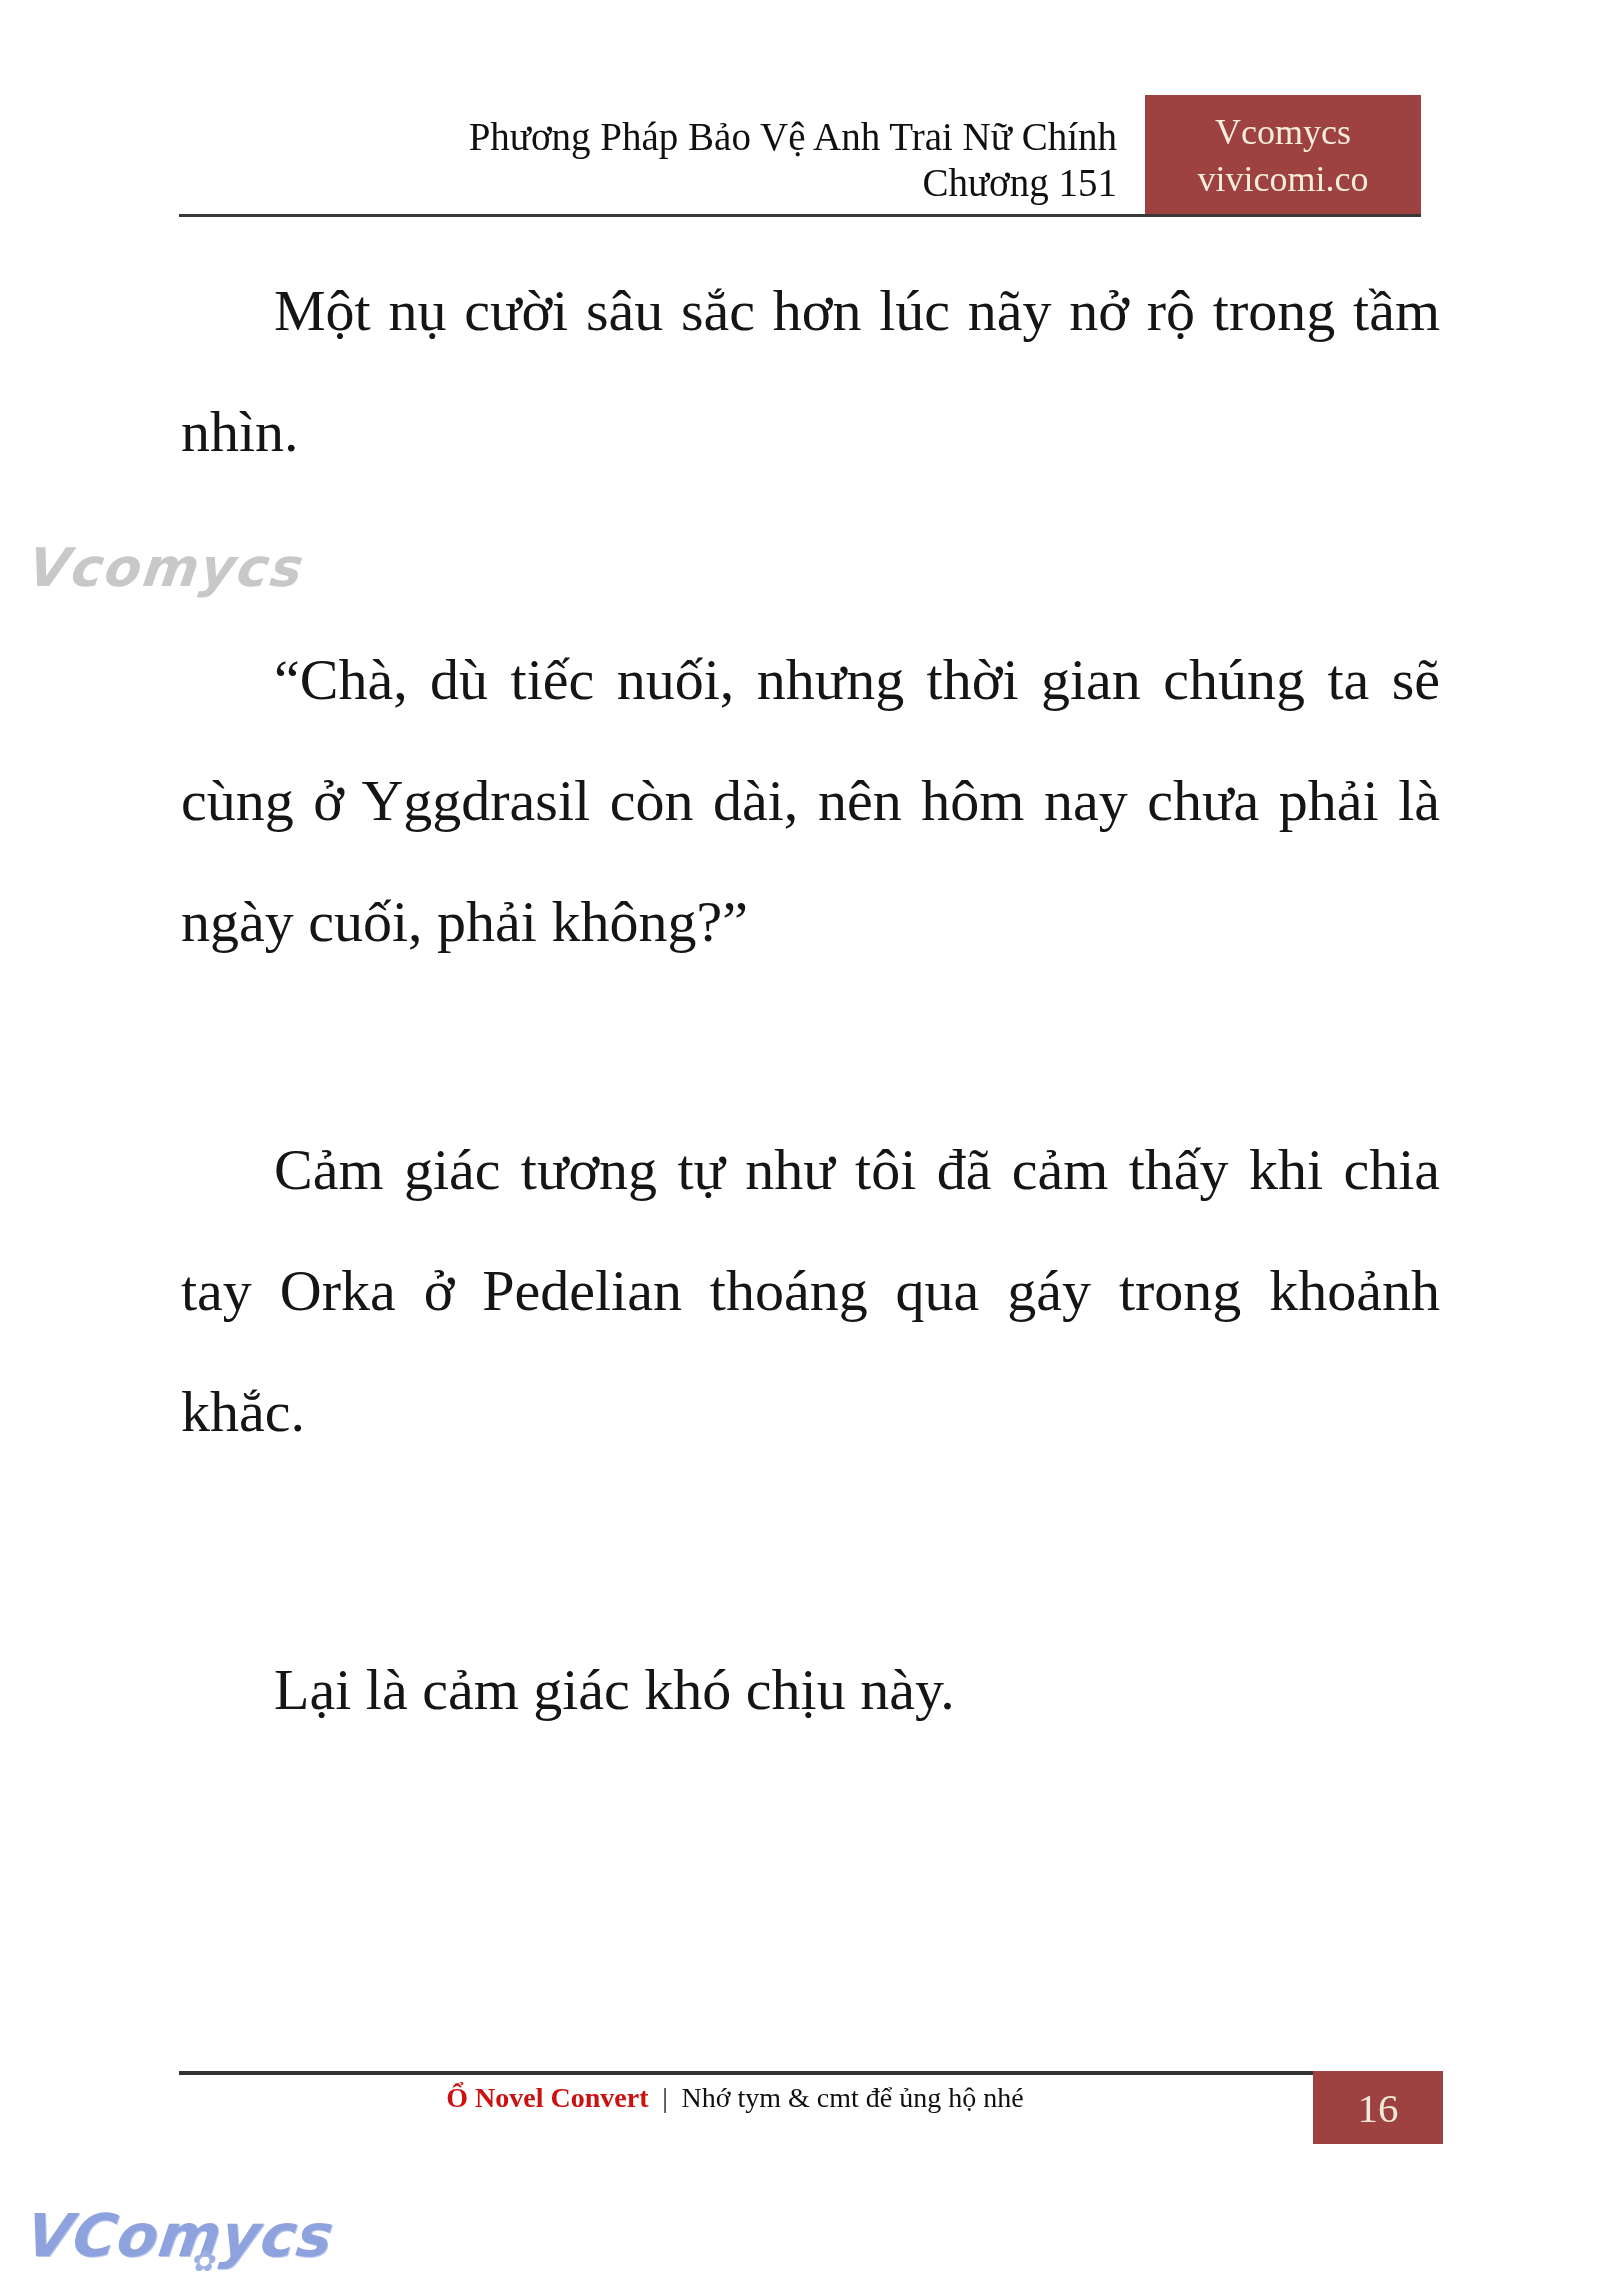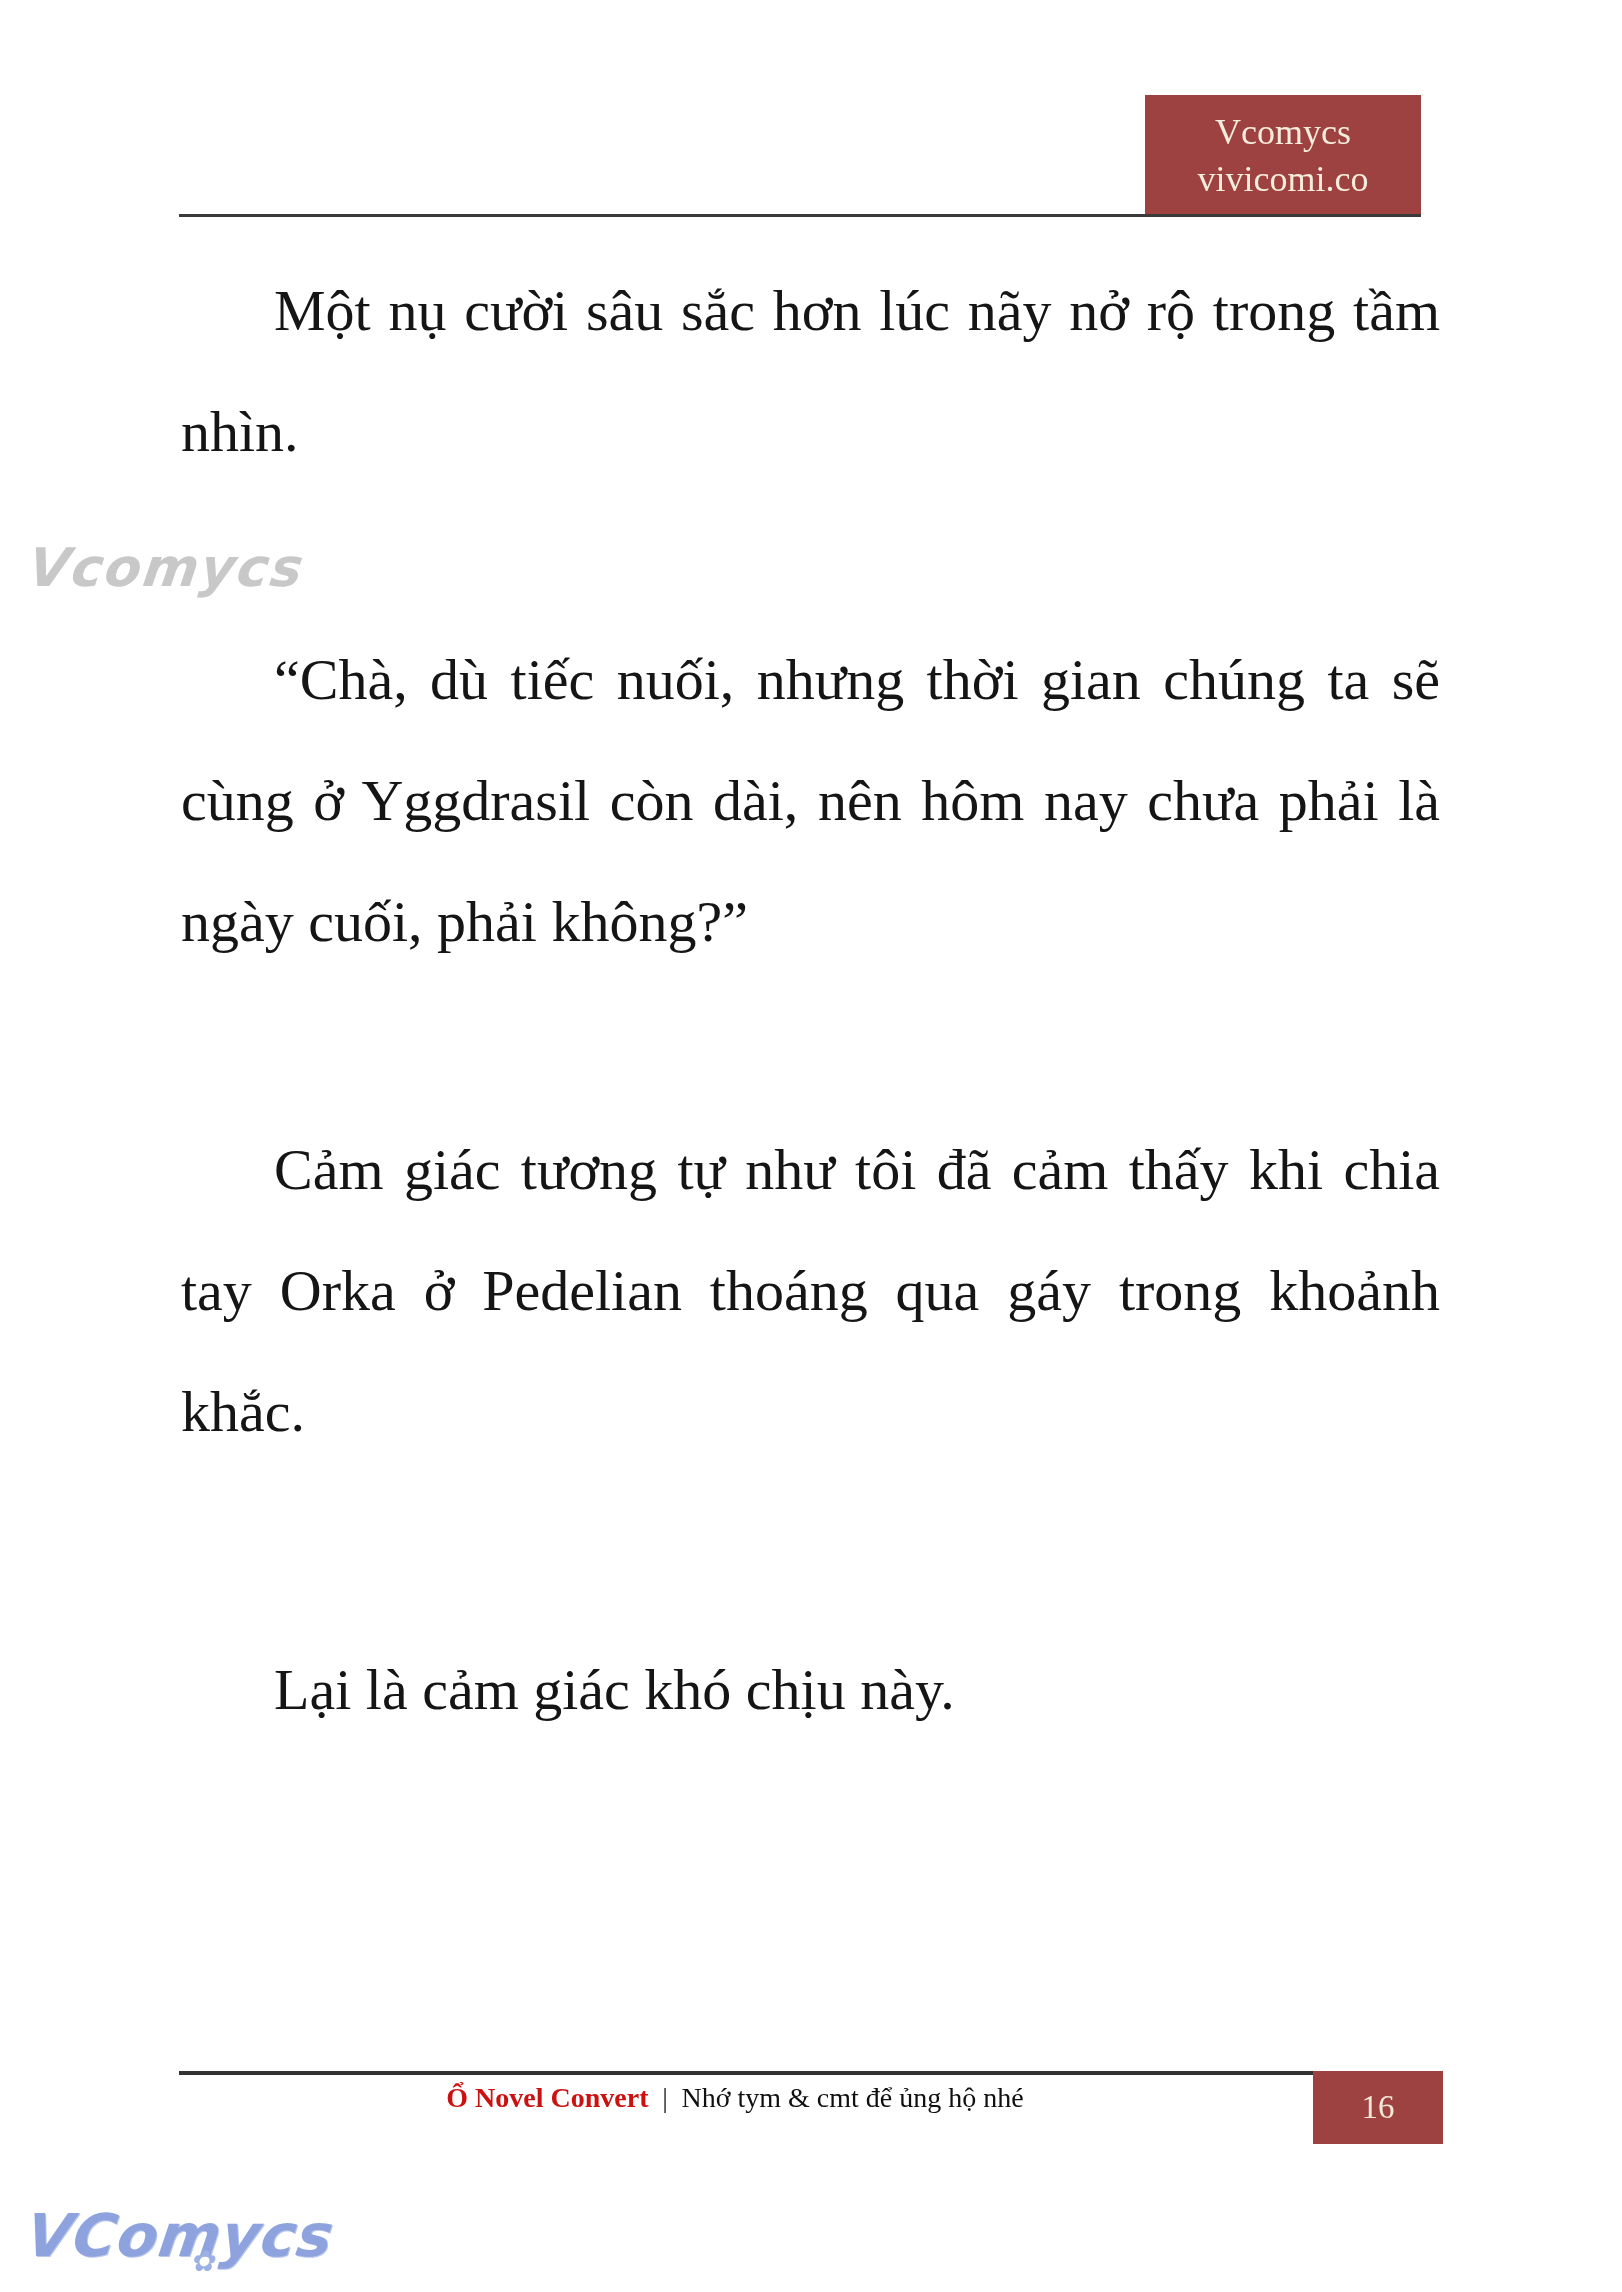--- a/index.html
+++ b/index.html
@@ -67,28 +67,32 @@
     position:absolute;top:2082px;left:181px;width:1108px;
     text-align:center;white-space:nowrap;
     font-size:28px;color:#101010;
   }
   .footer-text .brand{color:#cc1111;font-weight:bold;}
   .footer-text .sep{padding:0 13.7px;color:#222222;font-weight:normal;}
   .page-num-box{
     position:absolute;top:2071px;left:1313px;width:130px;height:73px;
     background:#9d4141;color:#f2e8d8;
     display:flex;align-items:center;justify-content:center;
-    font-size:33px;
+    font-size:41px;
   }
 </style>
 </head>
 <body>
 
 <div class="page">
 
+  <div class="header-title">
+    <div>Phương Pháp Bảo Vệ Anh Trai Nữ Chính</div>
+    <div>Chương 151</div>
+  </div>
 
   <div class="brand-box">
     <div>Vcomycs</div>
     <div>vivicomi.co</div>
   </div>
 
   <div class="header-rule"></div>
 
   <div class="wm-top">Vcomycs</div>
 

